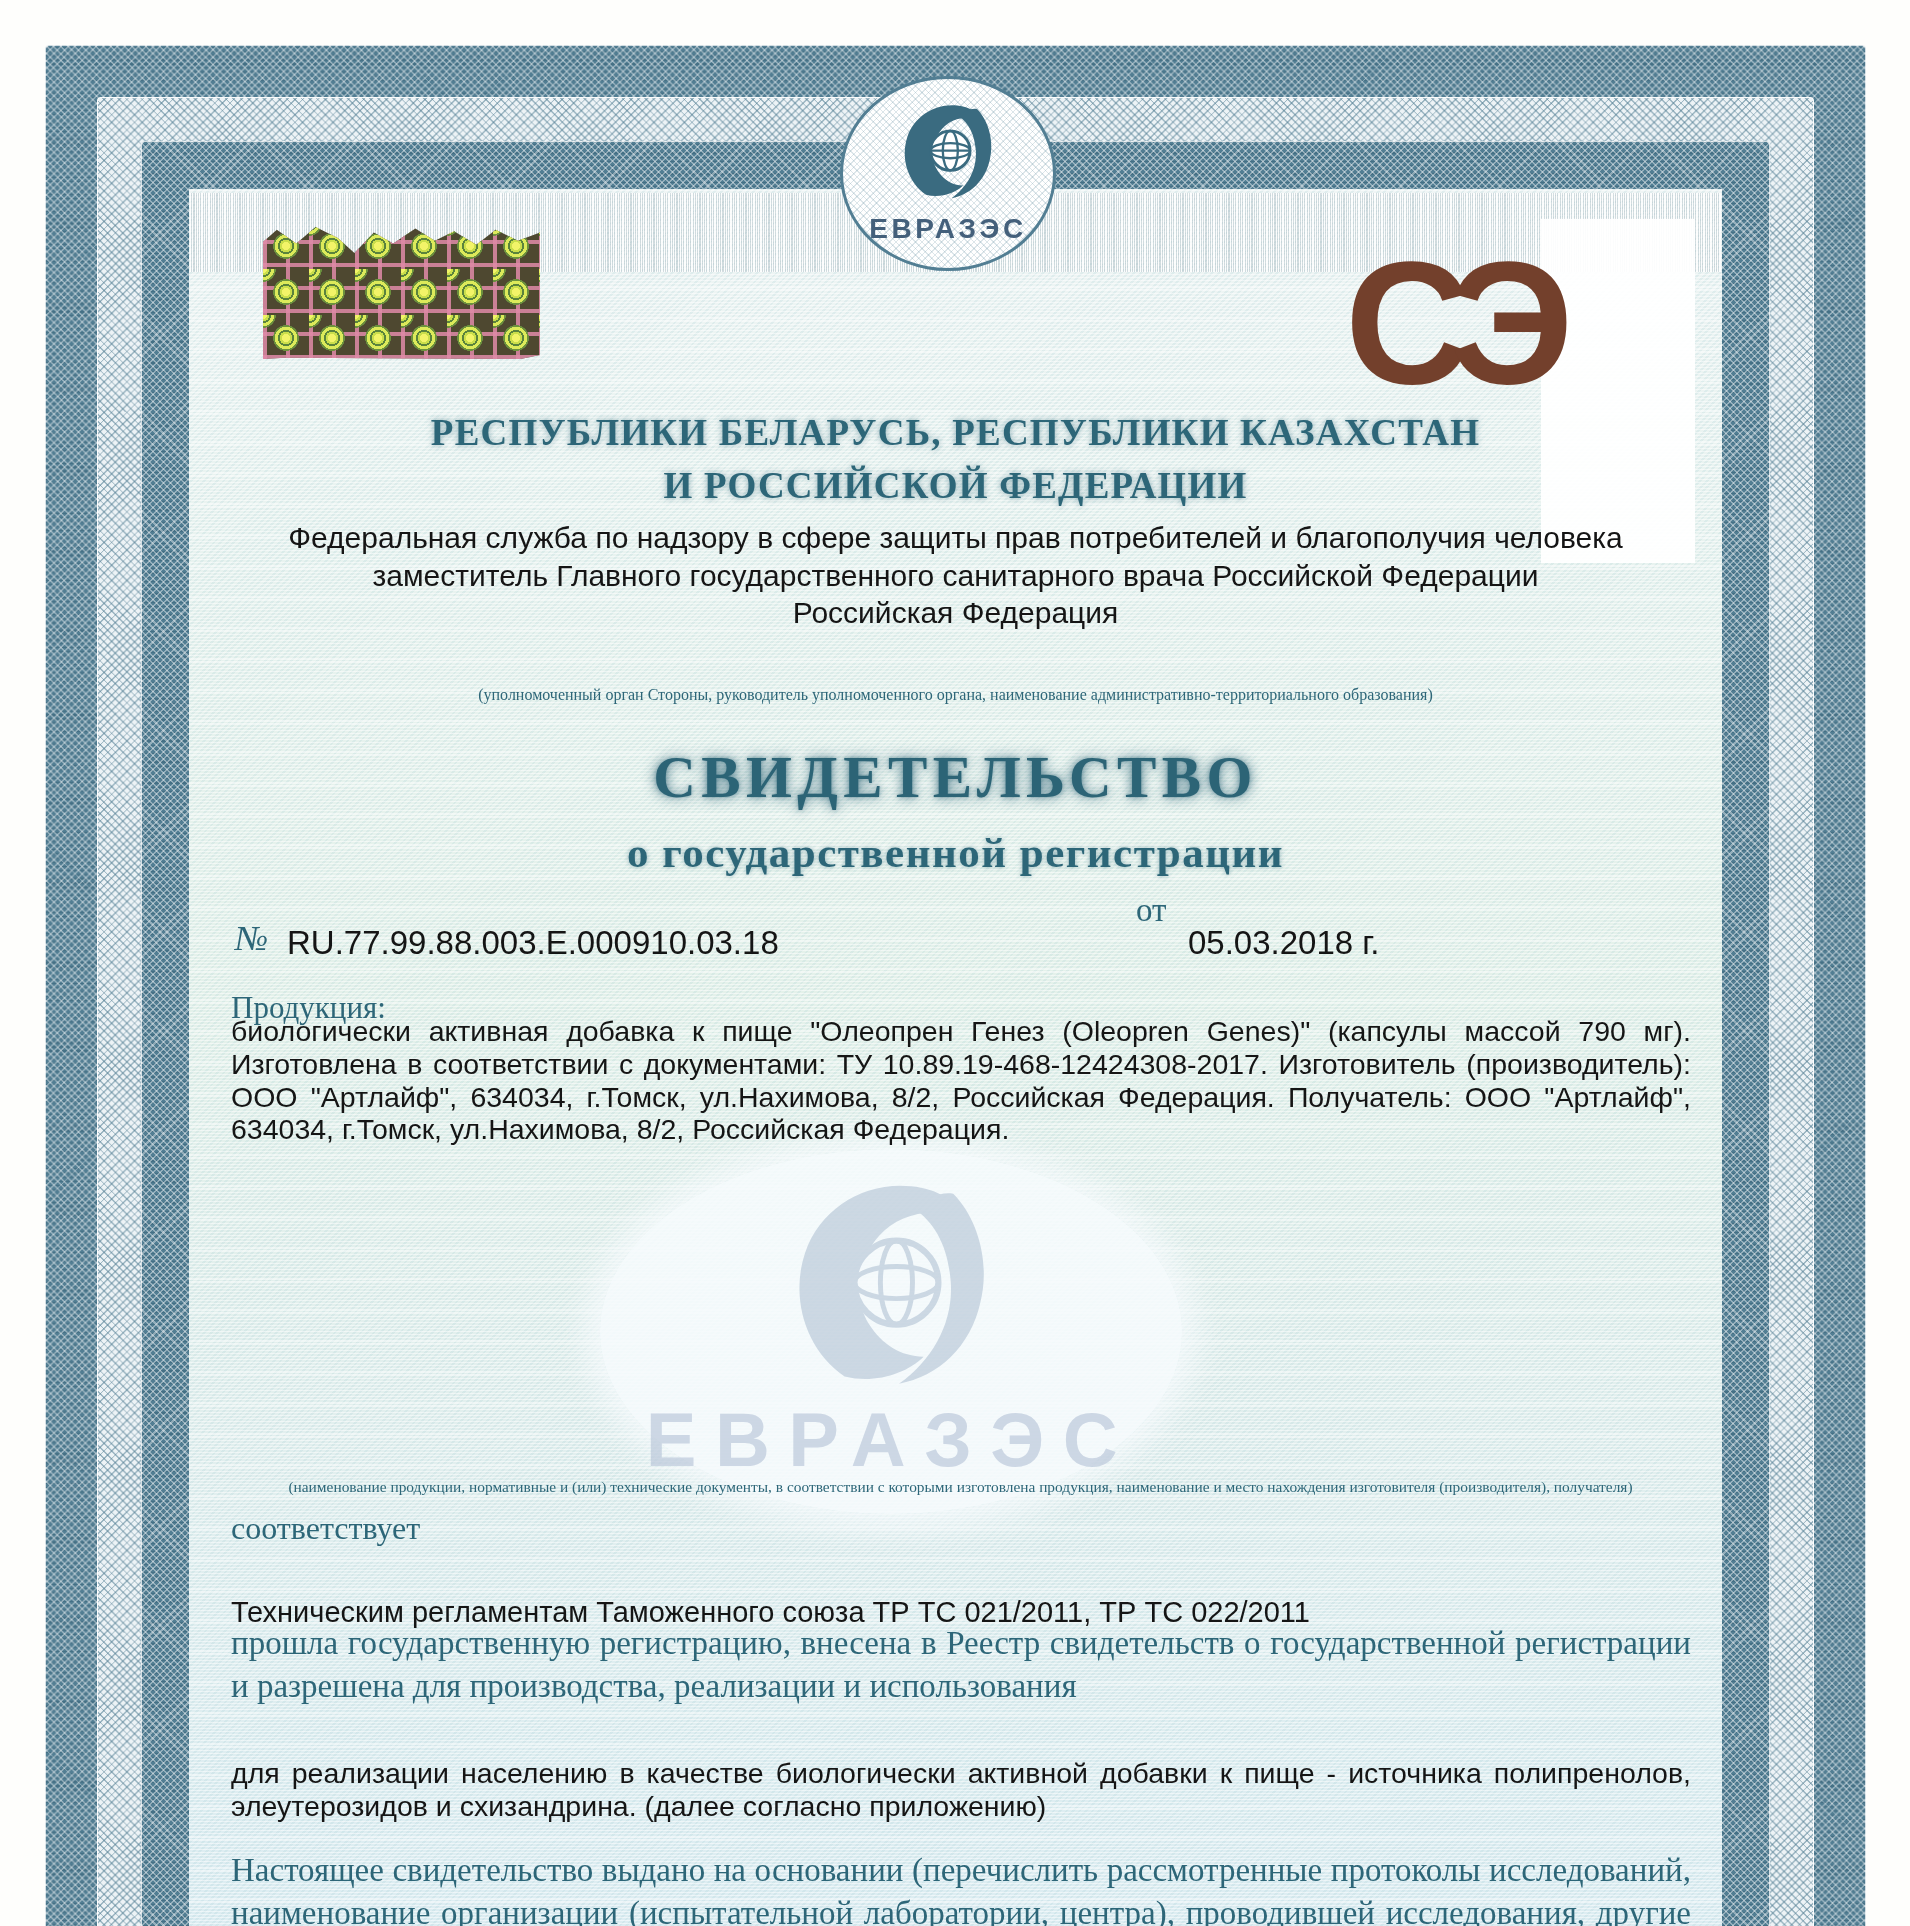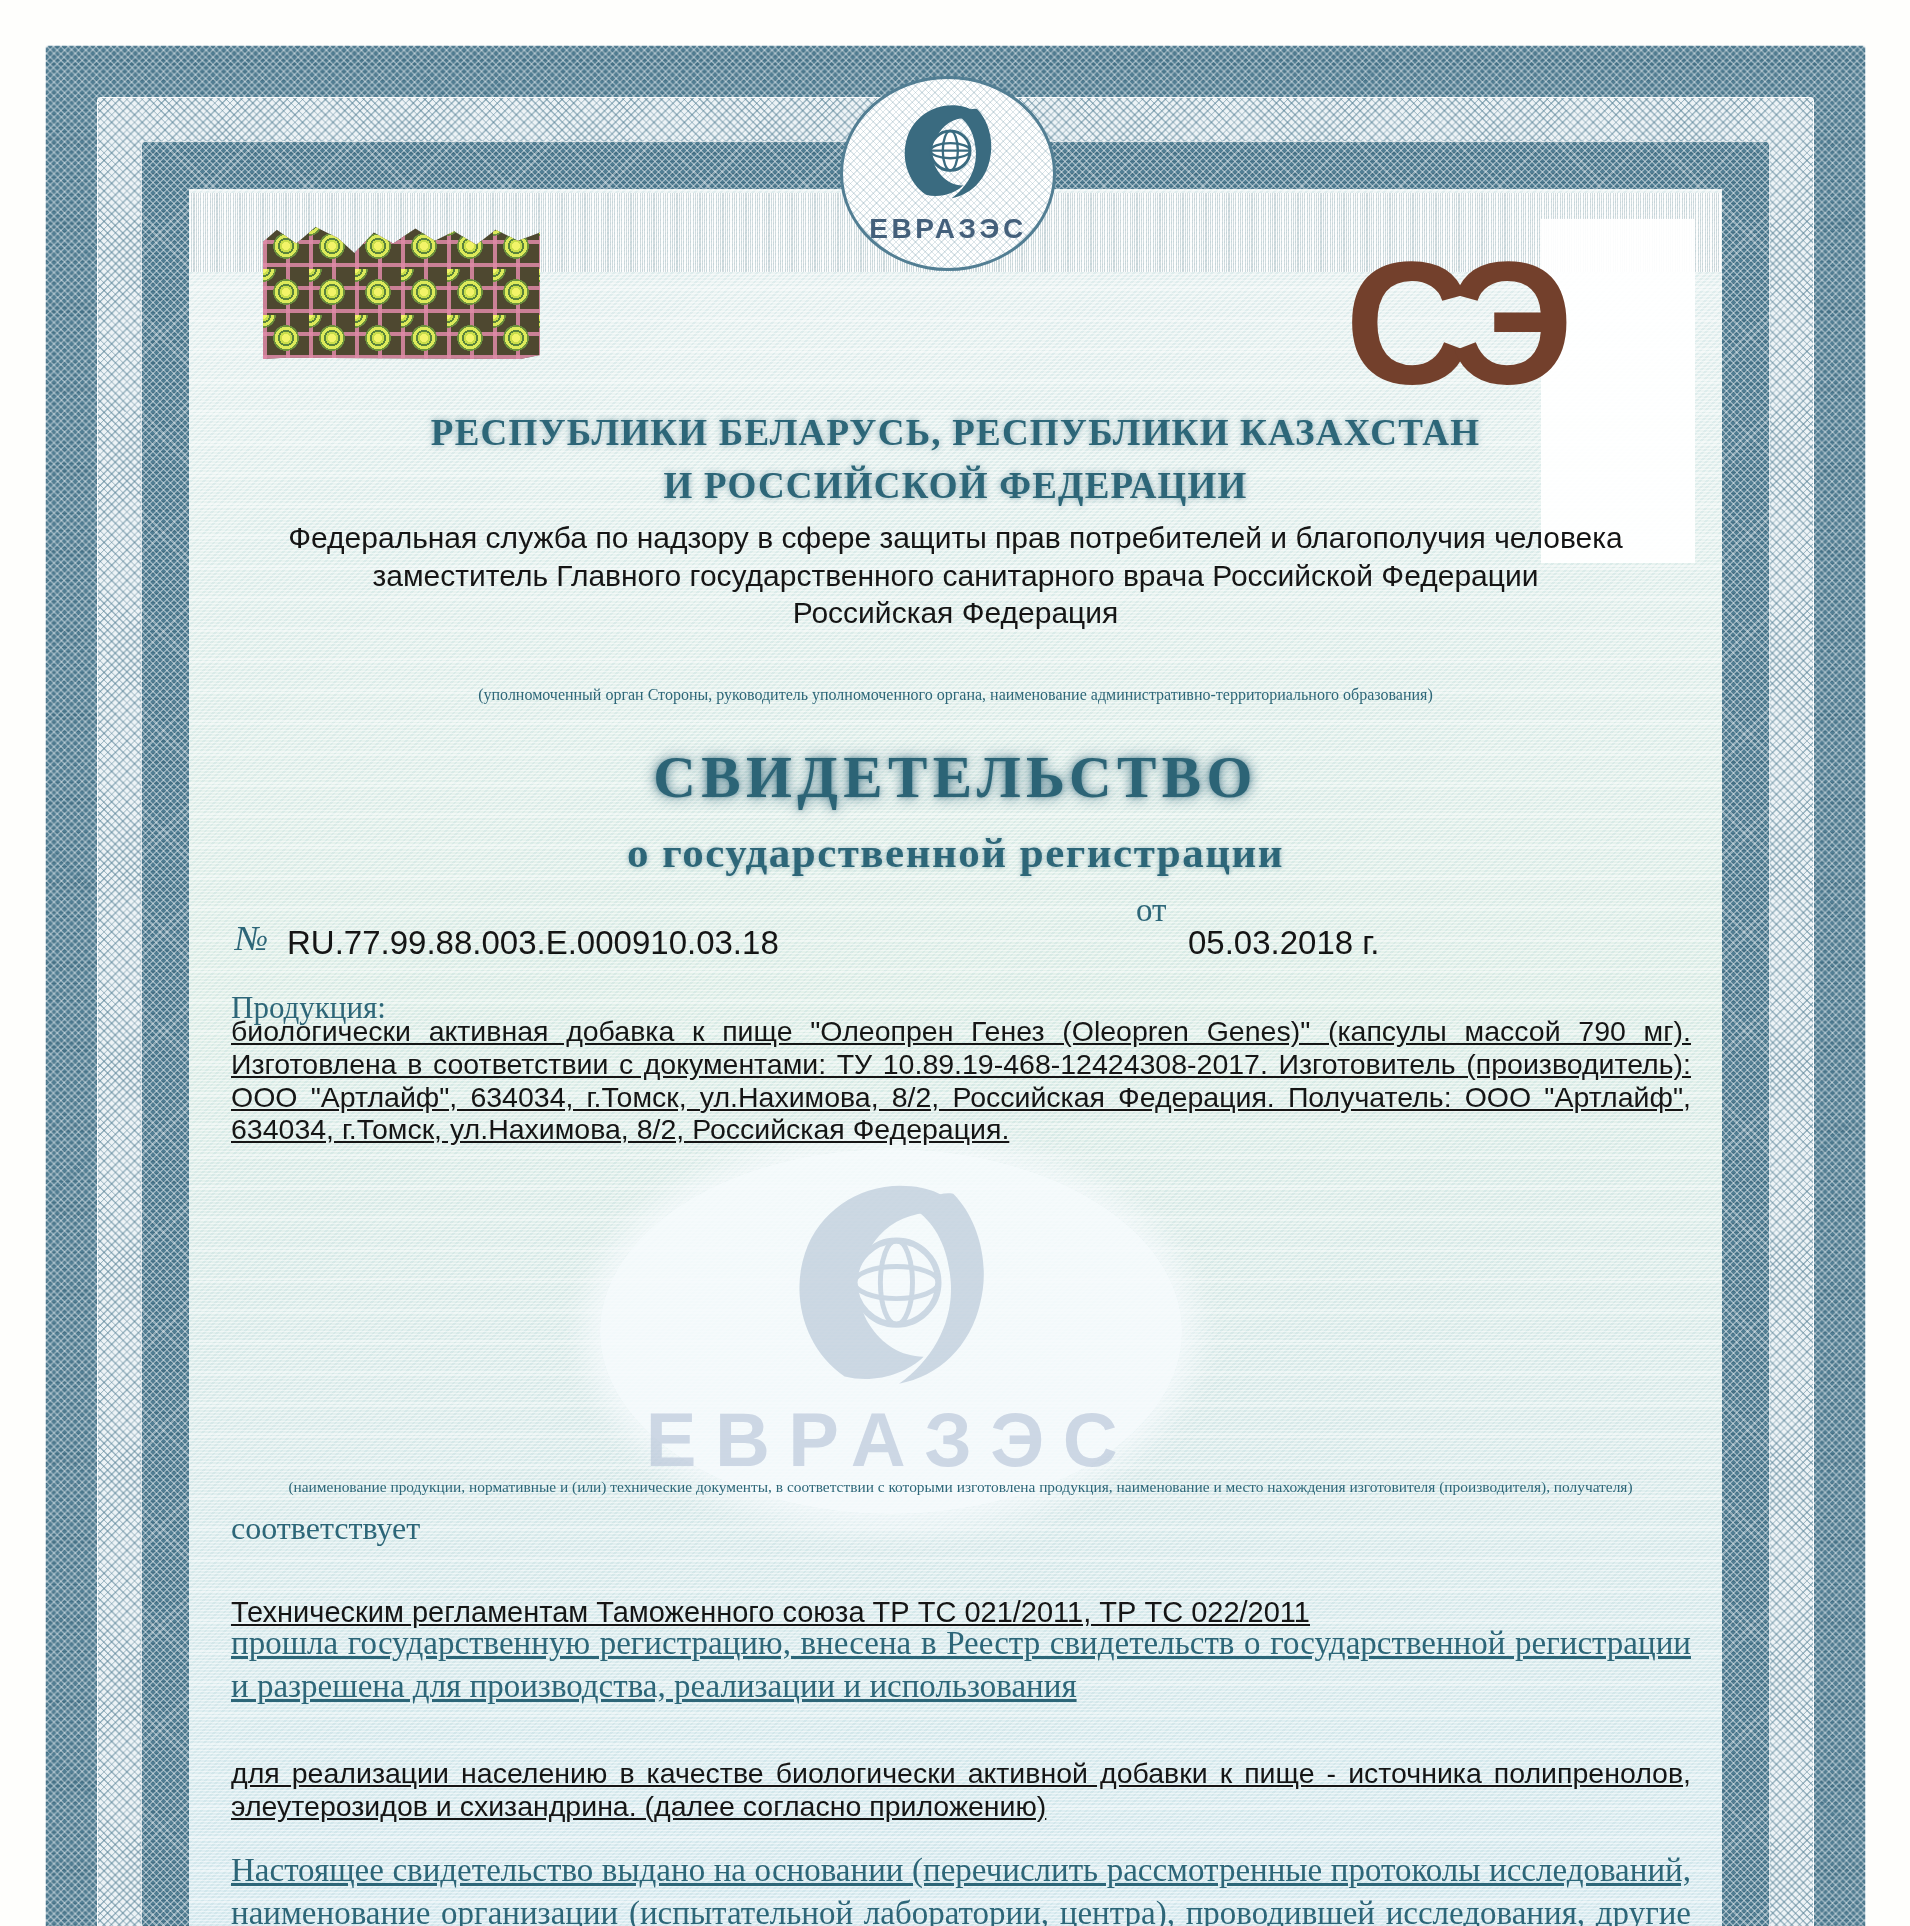--- a/index.html
+++ b/index.html
@@ -83,21 +83,21 @@
     display:flex; flex-direction:column; align-items:center;
   }
   .watermark .swoosh { width:277px; height:247px; margin-top:15.4px; color:#8ba2bd; opacity:.38; }
   .watermark .wm-text { font-family:"Liberation Sans",sans-serif; font-weight:bold; font-size:76px; letter-spacing:18.5px; color:#b3c1d6; opacity:.6; margin-top:-15.4px; }
 
   
   .t-serif { font-family:"Liberation Serif",serif; color:#2d6678; }
   .t-sans  { font-family:"Liberation Sans",sans-serif; color:#151515; }
   .abs { position:absolute; z-index:7; }
   .ctr { left:189px; right:189px; text-align:center; }
-  .body-col { left:231px; right:220px;text-decoration:underline; }
+  .body-col { left:231px; right:220px; }
 
   .h-top    { font-size:37px; font-weight:bold; letter-spacing:1.2px; text-shadow:0 0 6.2px rgba(45,102,120,.5); }
   .h-sans   { font-size:30px; }
   .cap-sm   { font-size:16px; }
   .title    { font-size:59px; font-weight:bold; letter-spacing:5.4px; color:#2c6476; text-shadow:0 0 13px rgba(40,95,115,.85), 0 0 3.9px rgba(40,95,115,.4); }
   .subtitle { font-size:43px; font-weight:bold; letter-spacing:1.5px; text-shadow:0 0 5.4px rgba(45,102,120,.45); }
   .num-label{ font-size:35px; font-style:italic; }
   .num-val  { font-size:33px; }
   .lbl-80   { font-size:31px; }
   .par-sans { font-size:28.5px; line-height:1.15; text-align:justify; }

